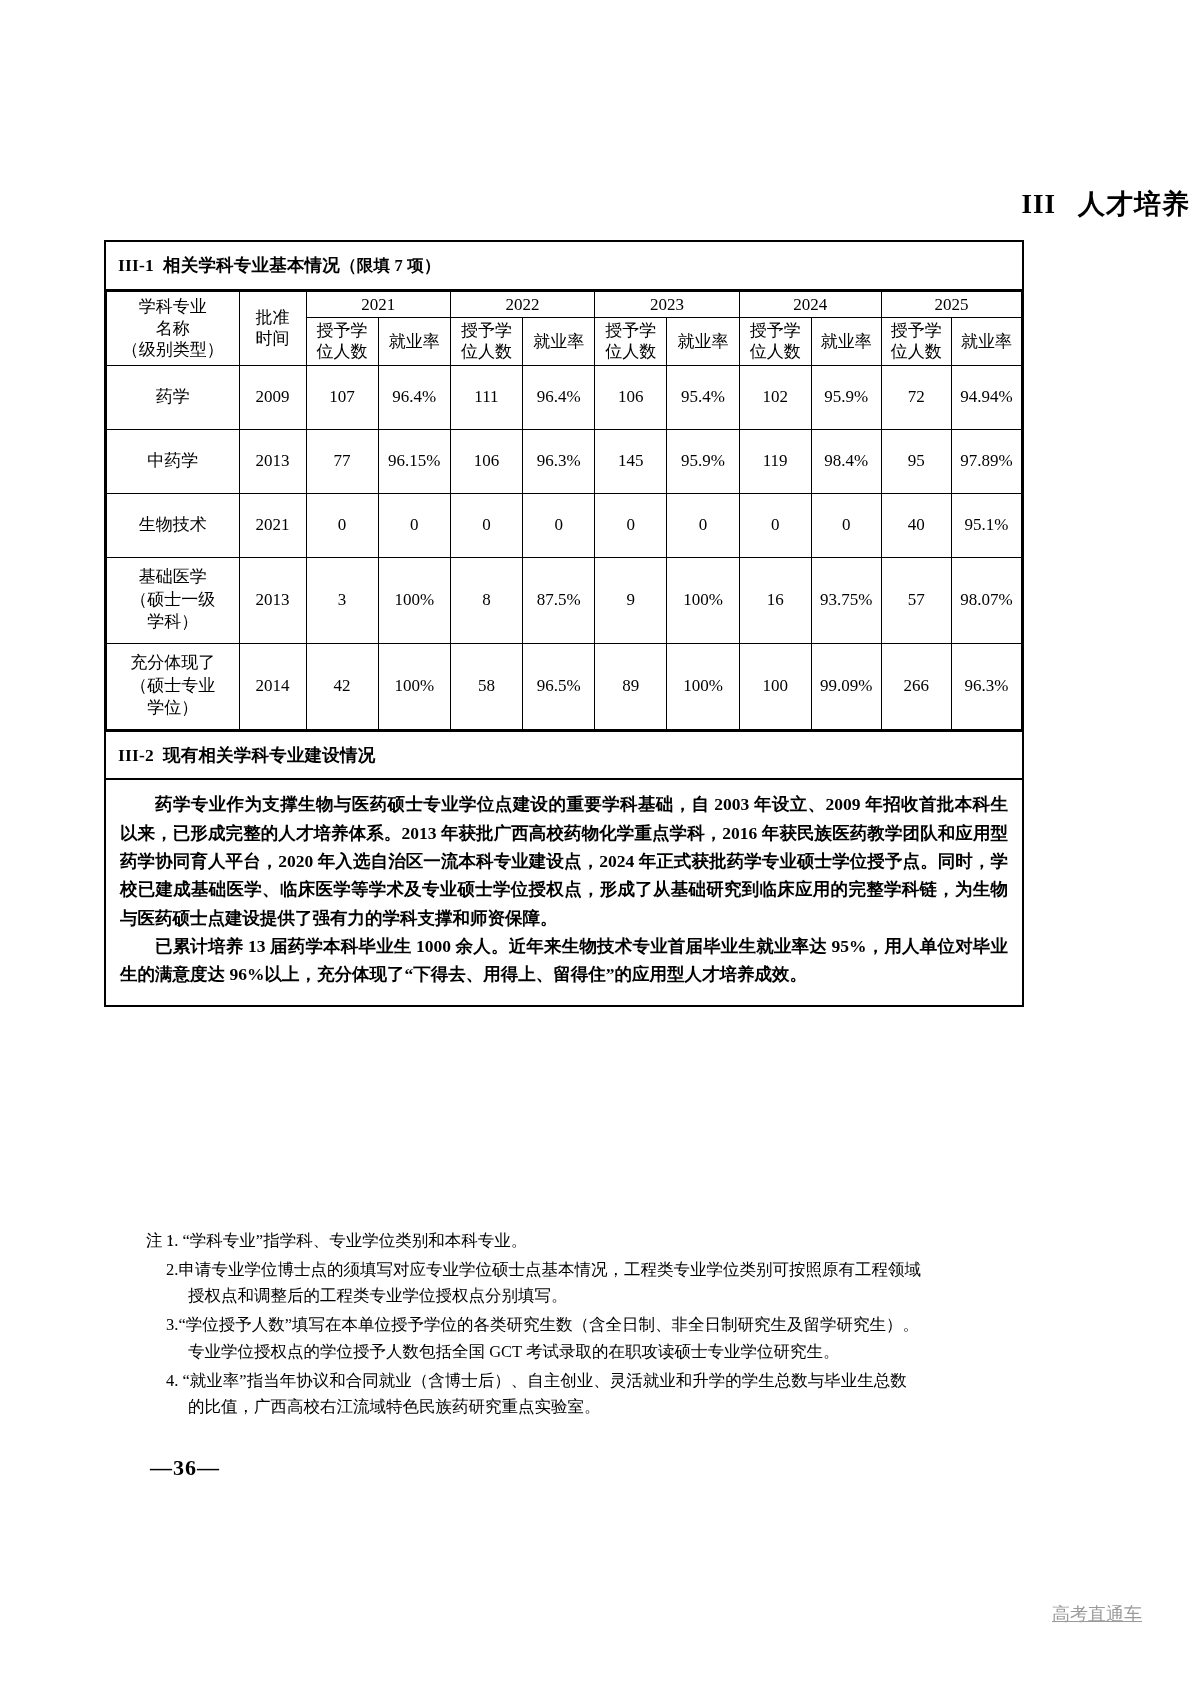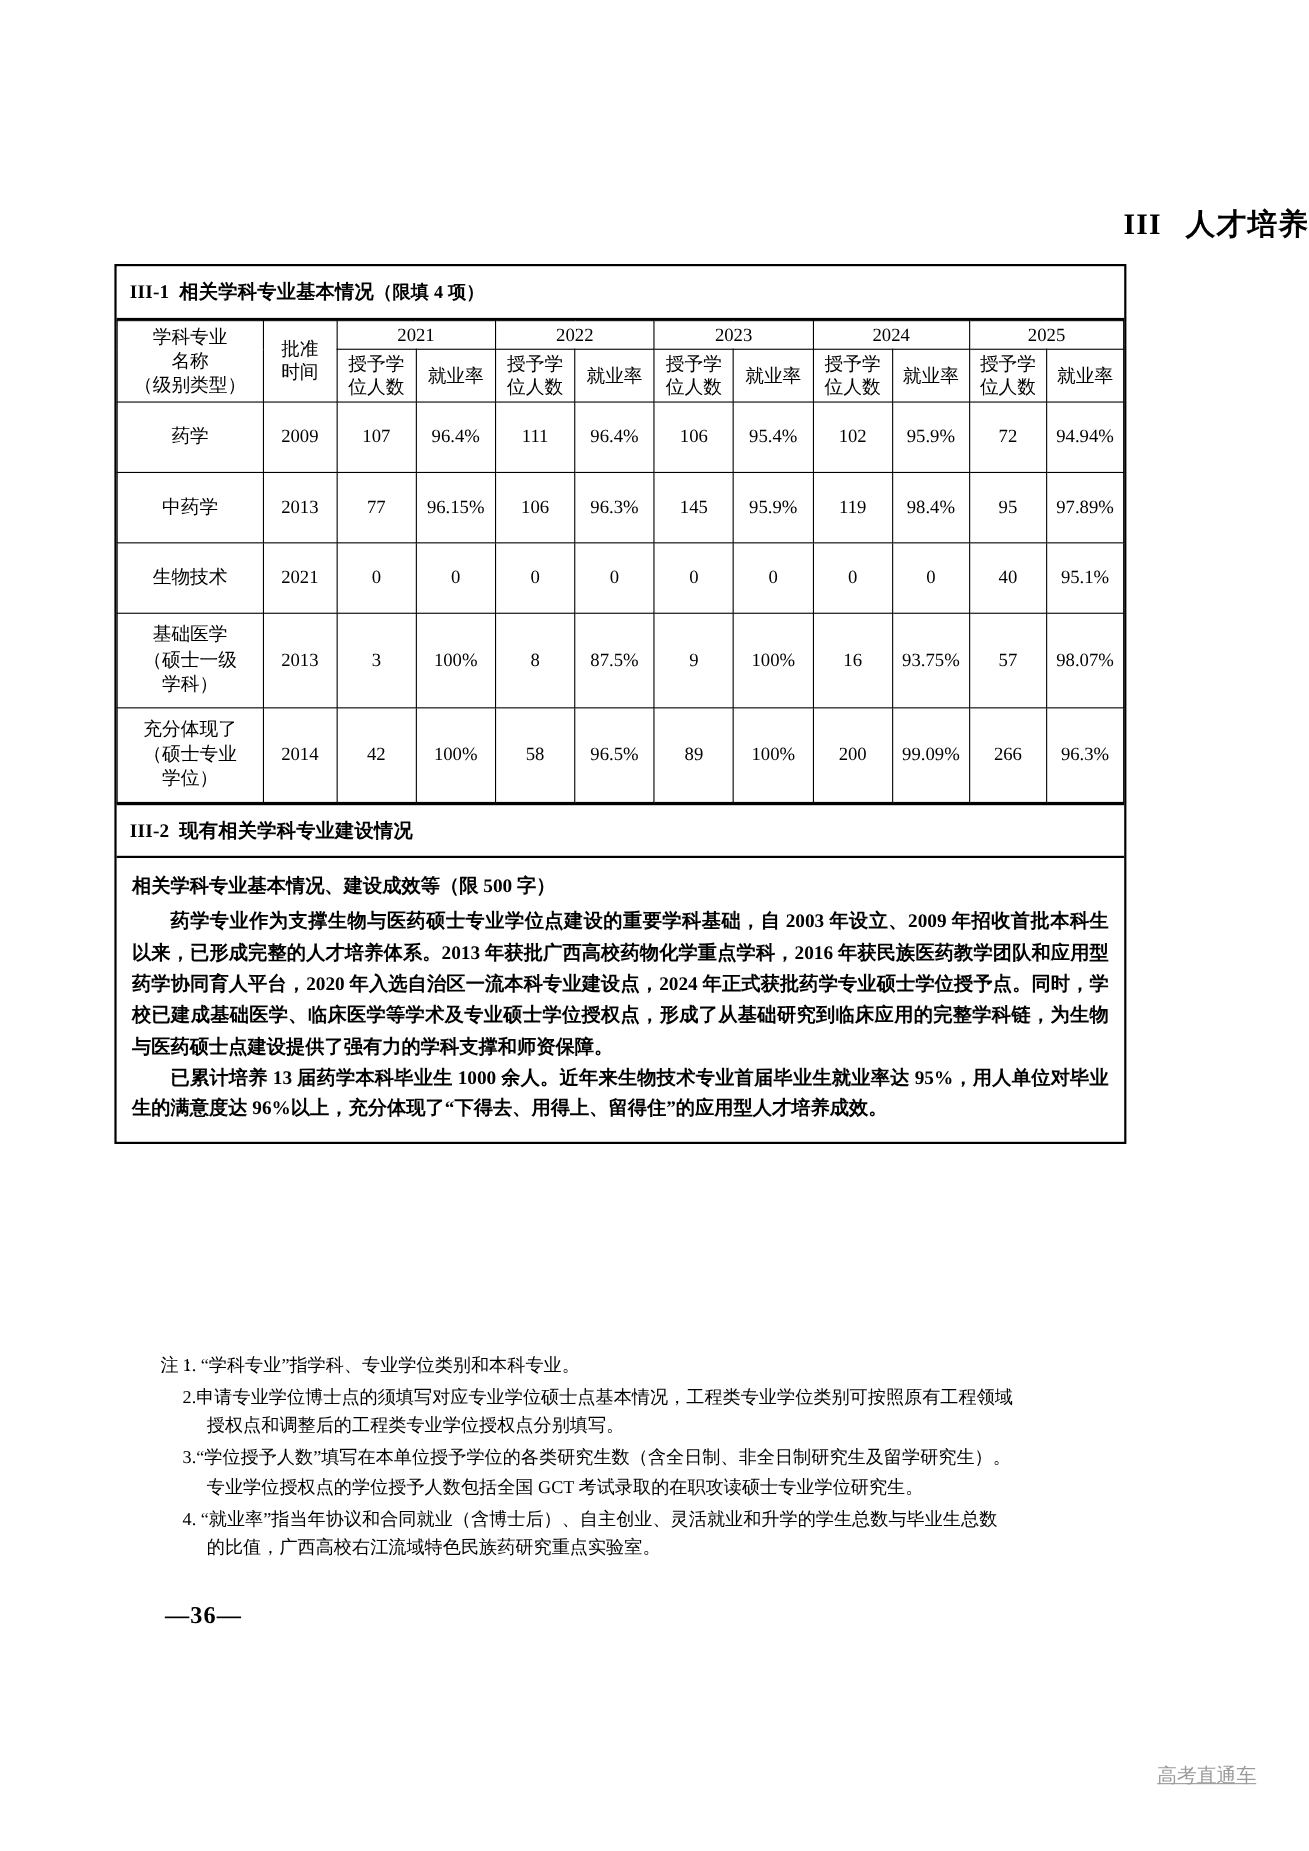--- a/index.html
+++ b/index.html
@@ -168,21 +168,21 @@
 
 <div class="page">
 
   <div class="page-title">
     <span class="numeral">III</span><span>人才培养</span>
   </div>
 
   <div class="outer-frame">
 
     <div class="section-bar">
-      <span class="sec-id">III-1</span><span>相关学科专业基本情况</span><span class="sec-note">（限填 4 项）</span>
+      <span class="sec-id">III-1</span><span>相关学科专业基本情况</span><span class="sec-note">（限填 7 项）</span>
     </div>
 
     <table class="maintable">
       <colgroup>
         <col style="width:125px">
         <col style="width:63px">
         <col style="width:68px">
           <col style="width:68px">
         <col style="width:68px">
           <col style="width:68px">
@@ -316,34 +316,33 @@
             <div>（硕士专业</div>
             <div>学位）</div>
           </td>
           <td>2014</td>
           <td>42</td>
           <td>100%</td>
           <td>58</td>
           <td>96.5%</td>
           <td>89</td>
           <td>100%</td>
-          <td>200</td>
+          <td>100</td>
           <td>99.09%</td>
           <td>266</td>
           <td>96.3%</td>
         </tr>
       </tbody>
     </table>
 
     <div class="section-bar" style="border-top:2.5px solid #000;">
       <span class="sec-id">III-2</span><span>现有相关学科专业建设情况</span>
     </div>
 
     <div class="bodybox" style="border-top:none;">
-      <div class="body-lead">相关学科专业基本情况、建设成效等（限 500 字）</div>
       <p class="body-para">药学专业作为支撑生物与医药硕士专业学位点建设的重要学科基础，自 2003 年设立、2009 年招收首批本科生以来，已形成完整的人才培养体系。2013 年获批广西高校药物化学重点学科，2016 年获民族医药教学团队和应用型药学协同育人平台，2020 年入选自治区一流本科专业建设点，2024 年正式获批药学专业硕士学位授予点。同时，学校已建成基础医学、临床医学等学术及专业硕士学位授权点，形成了从基础研究到临床应用的完整学科链，为生物与医药硕士点建设提供了强有力的学科支撑和师资保障。</p>
       <p class="body-para">已累计培养 13 届药学本科毕业生 1000 余人。近年来生物技术专业首届毕业生就业率达 95%，用人单位对毕业生的满意度达 96%以上，充分体现了“下得去、用得上、留得住”的应用型人才培养成效。</p>
     </div>
   </div>
 
   <div class="notes">
     <div class="note-row">
       <div class="note-label">注：</div>
       <div class="note-body">
         <span>1.</span>

